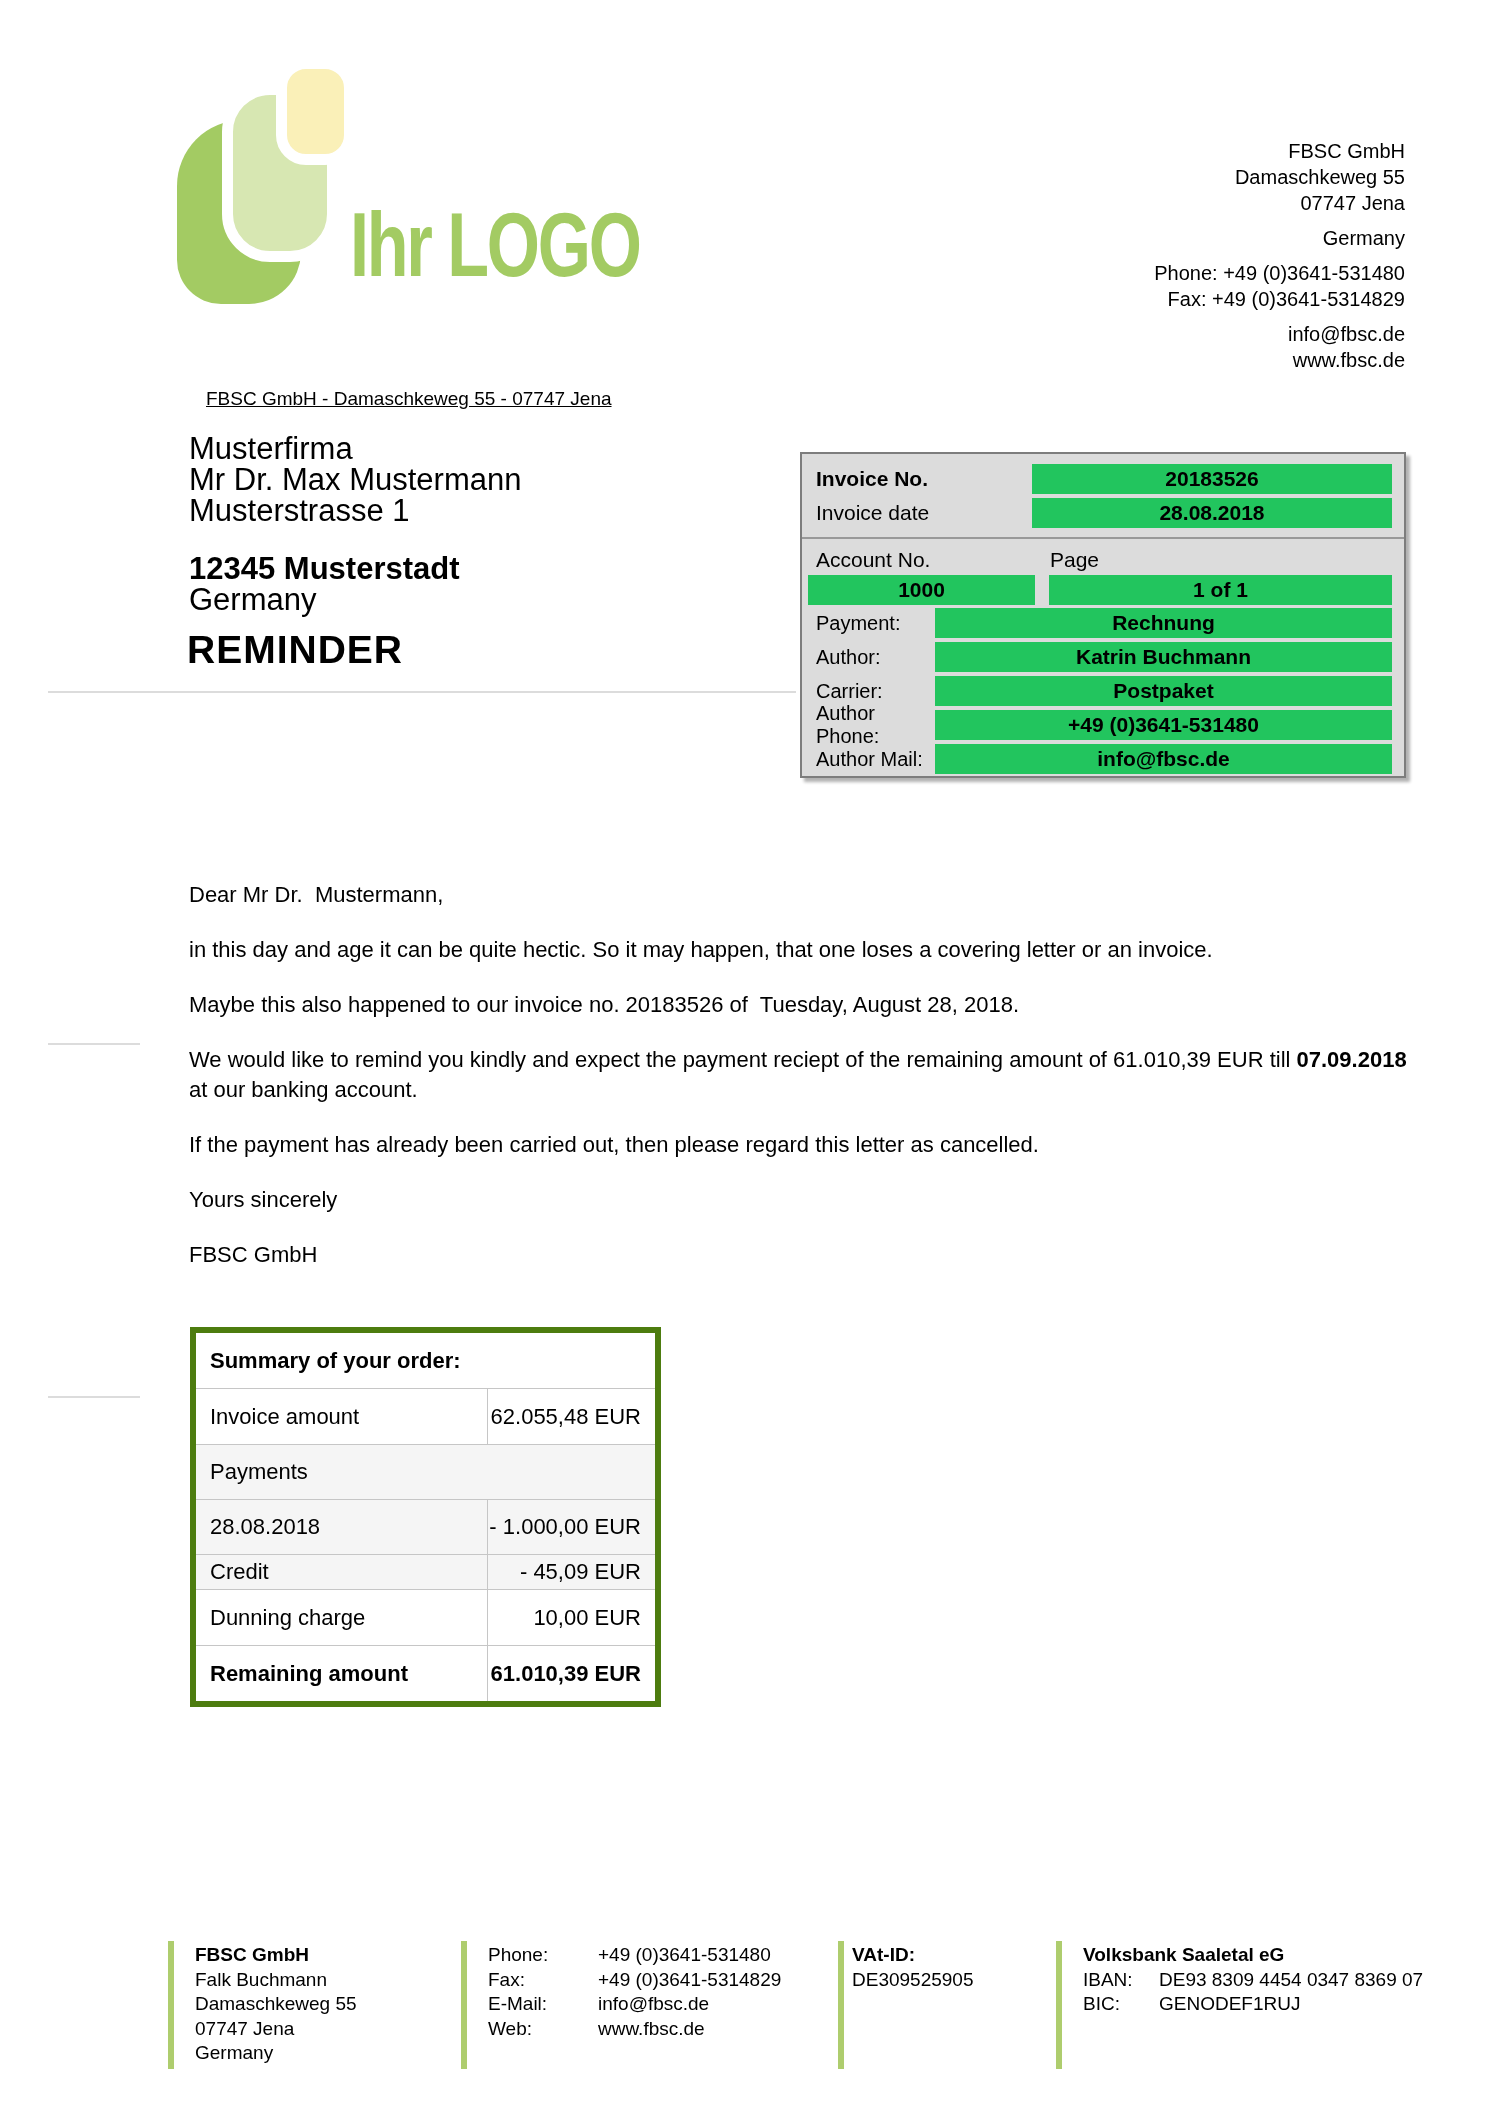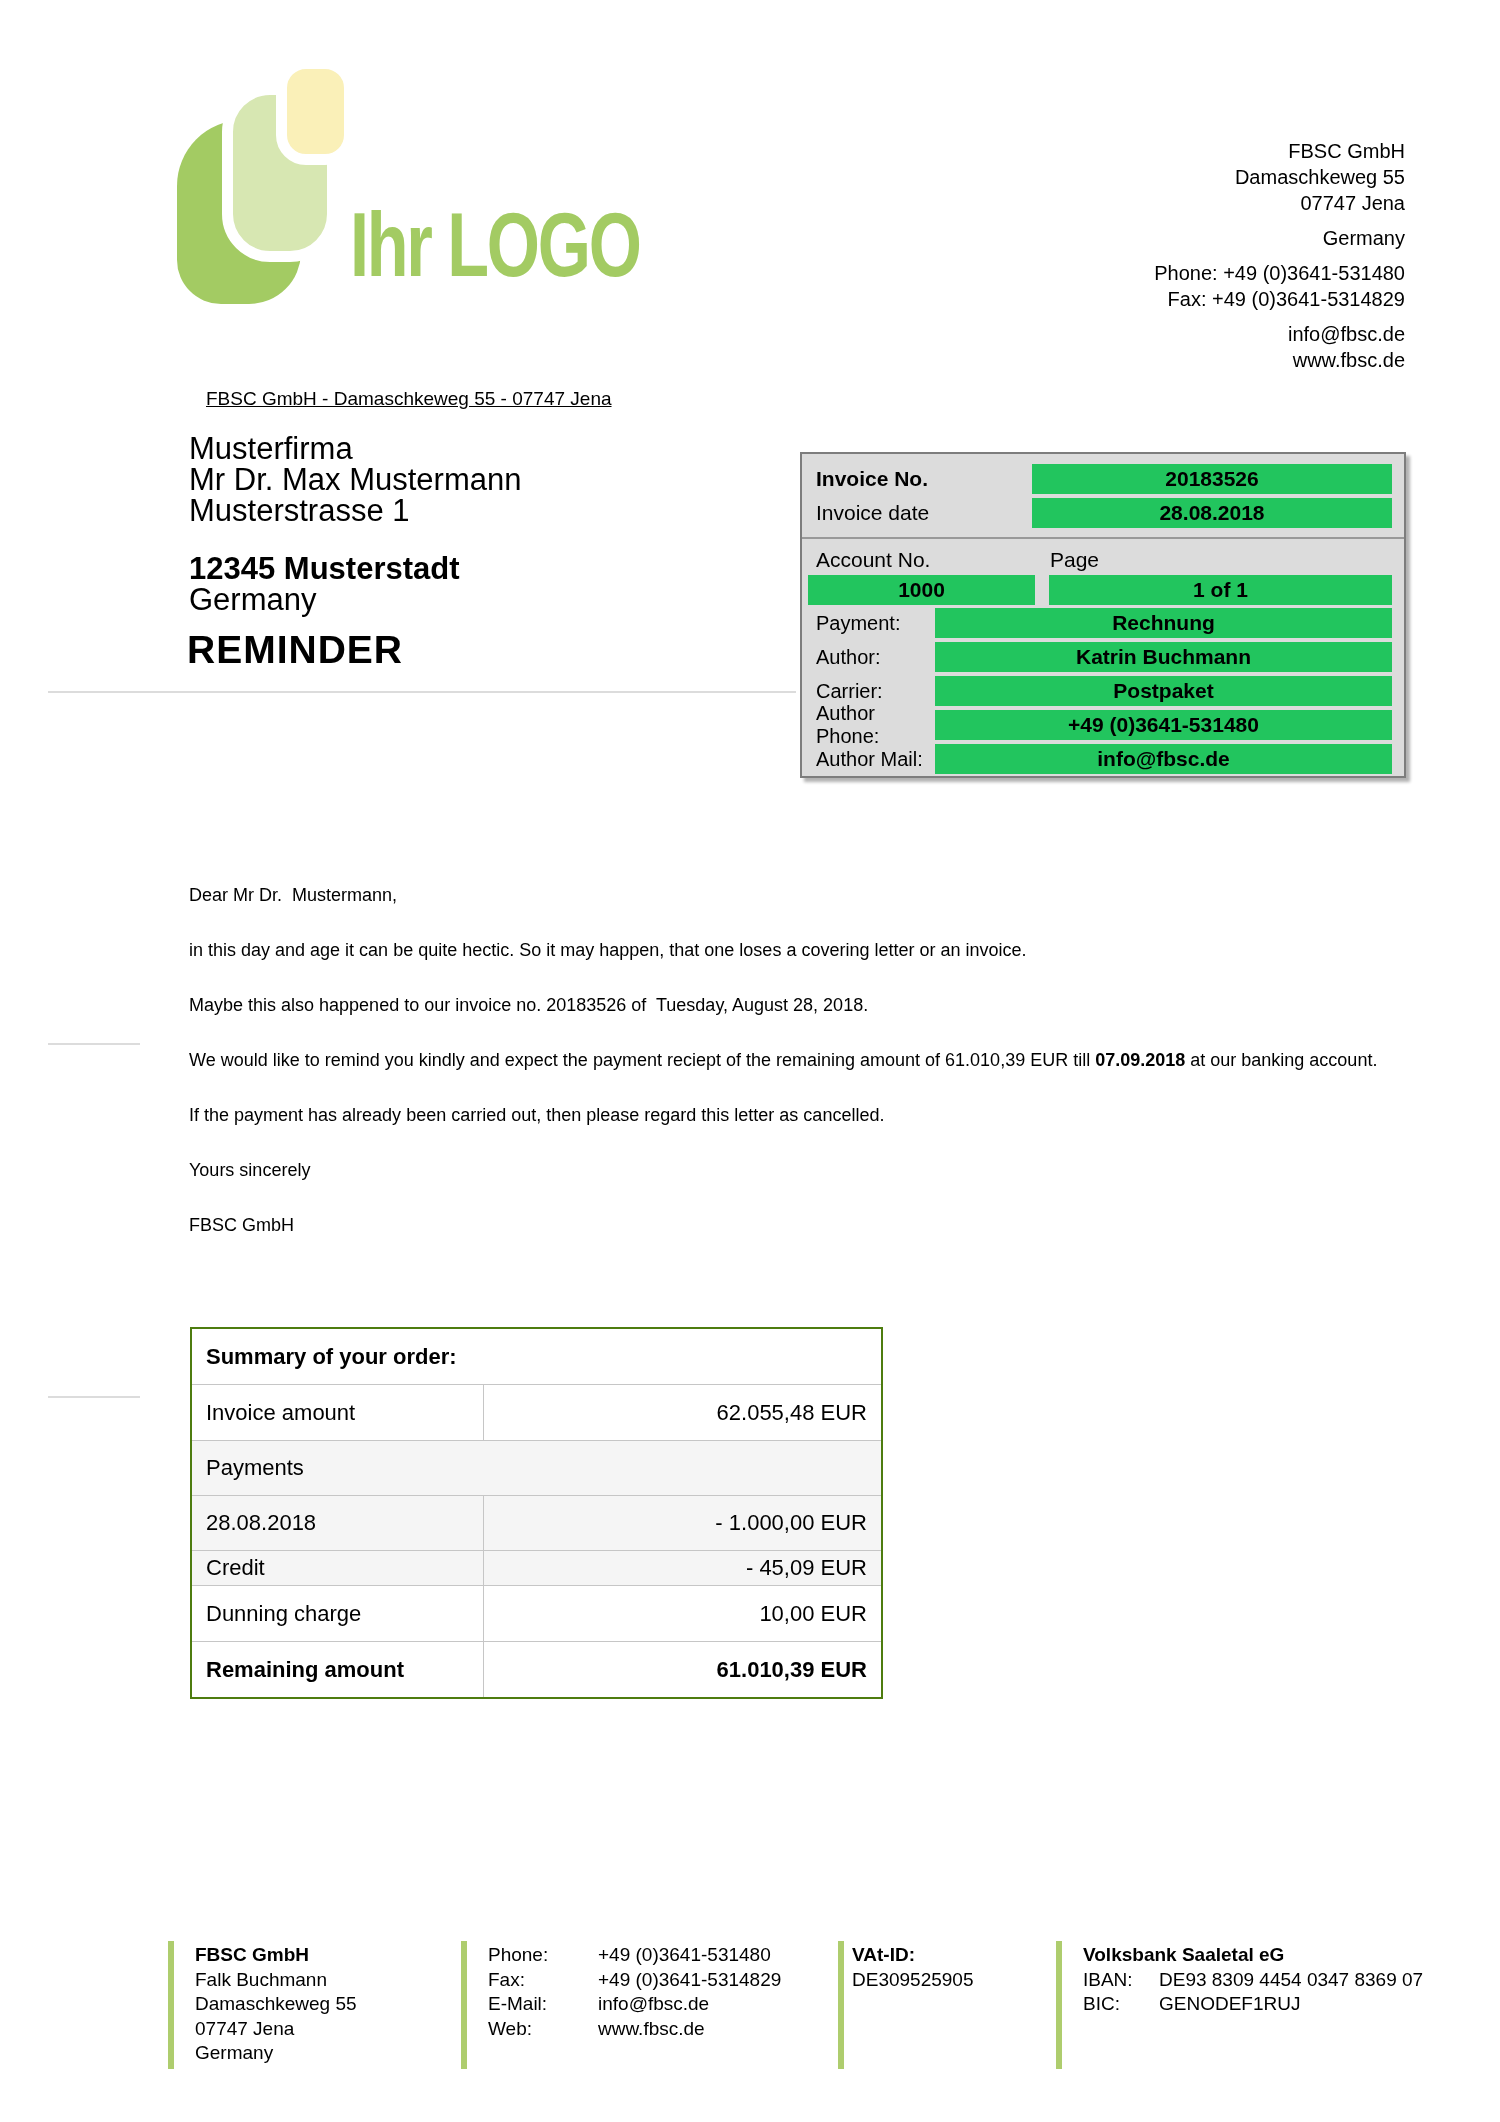--- a/index.html
+++ b/index.html
@@ -80,28 +80,28 @@
   .inv-hdr-row .lbl2 { flex:1; }
   .inv-box-row { display:flex; height:32px; align-items:center; padding:0 12px 0 6px; }
   .inv-box-row .box1 { width:227px; }
   .inv-box-row .box2 { flex:1; margin-left:14px; }
   .inv-row.field { height:34px; }
   .inv-row.field .flabel { width:119px; font-size:20px; }
   .inv-row.field .inv-value-box { flex:1; }
 
   
   .letter {
-    left:189px; top:880px; width:1225px; font-size:18px; line-height:30px;
+    left:189px; top:880px; width:1225px; font-size:22px; line-height:30px;
   }
   .letter p { margin-bottom:25px; white-space:pre-wrap; }
 
   
   .summary {
-    left:190px; top:1327px; width:693px;
-    border:2px solid #4d7c0f; font-size:22px; background:#fff;
+    left:190px; top:1327px; width:471px;
+    border:6px solid #4d7c0f; font-size:22px; background:#fff;
   }
   .sum-row { display:flex; border-top:1px solid #c6c6c6; align-items:center; }
   .sum-row:first-child { border-top:none; }
   .sum-header { height:55px; font-weight:bold; padding-left:14px; }
   .sum-label { width:292px; padding-left:14px; align-self:stretch;
                display:flex; align-items:center; border-right:1px solid #c6c6c6; }
   .sum-value { flex:1; text-align:right; padding-right:14px; }
   .sum-span  { padding-left:14px; }
   .h56 { height:56px; } .h55 { height:55px; } .h35 { height:35px; }
   .row-gray { background:#f5f5f5; }

